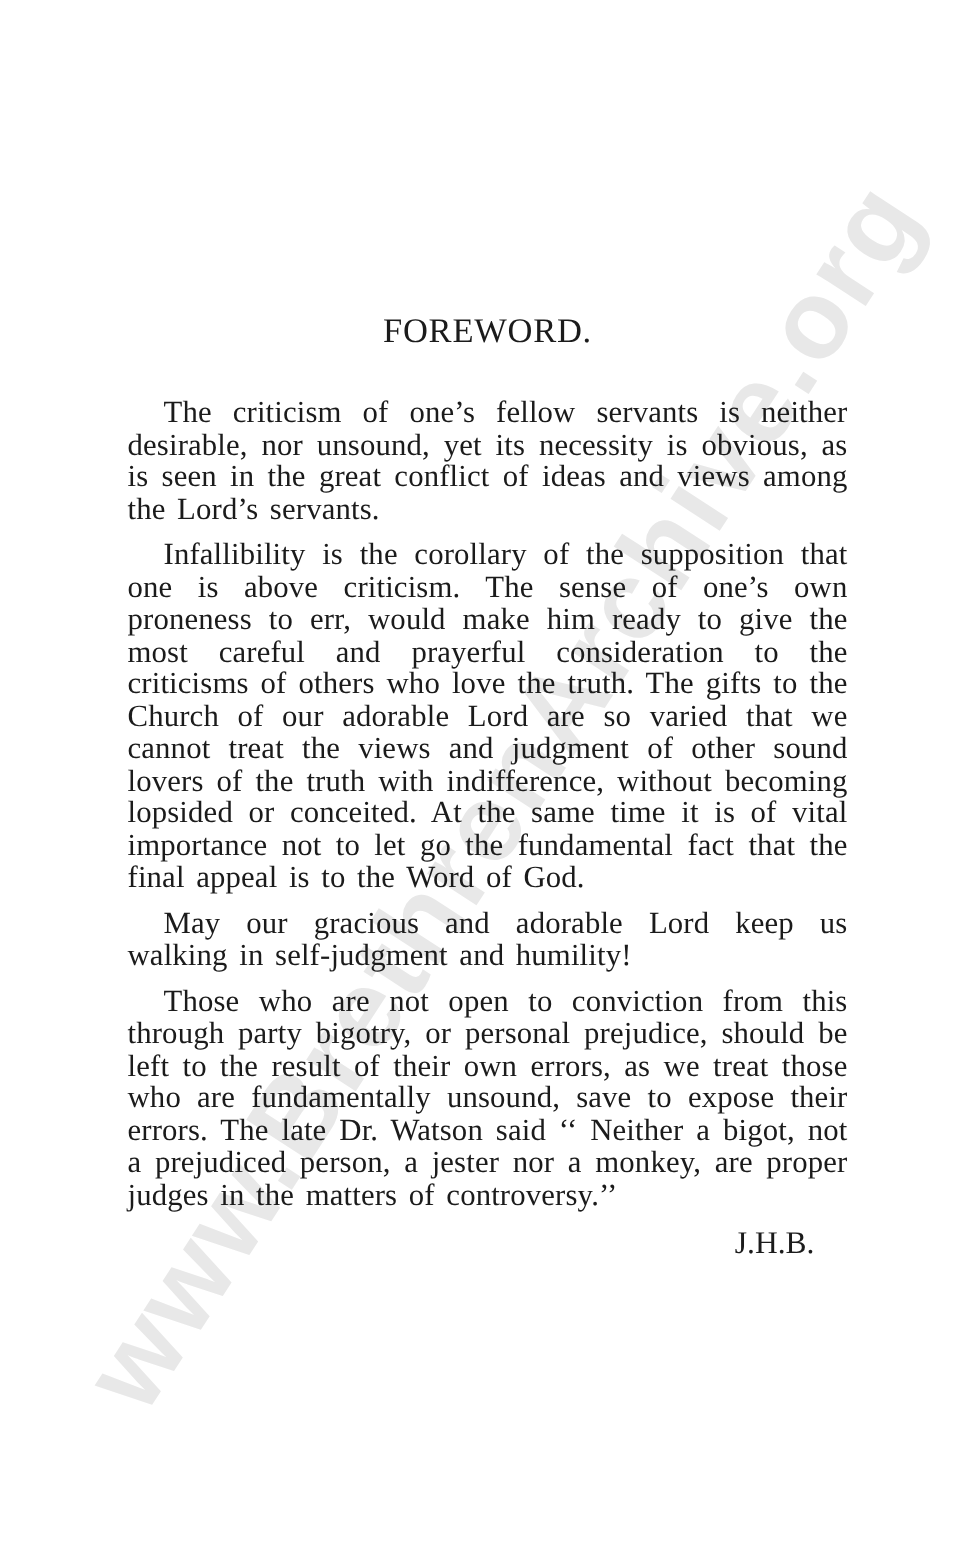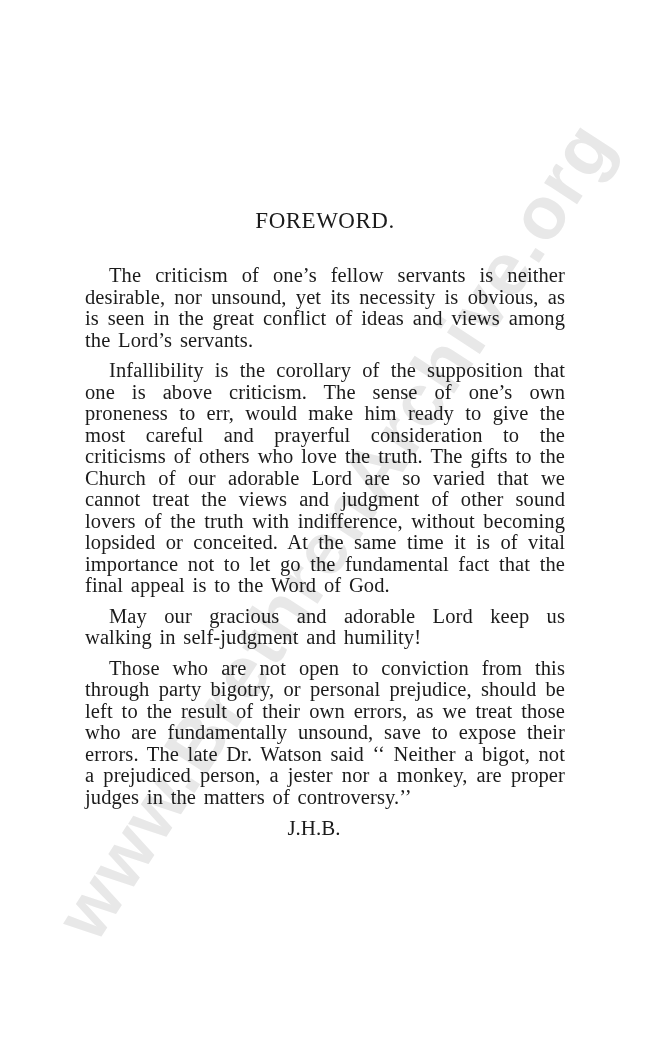--- a/index.html
+++ b/index.html
@@ -56,21 +56,21 @@
     text-align: justify;
     text-indent: 24px;
     word-spacing: 2.5px;
     letter-spacing: 0.1px;
   }
   .signature {
     margin-top: 5px;
     padding-right: 22px;
     font-size: 21px;
     line-height: 22px;
-    text-align: center;
+    text-align: right;
   }
 </style>
 </head>
 <body>
 
 <div class="page">
 
   <div class="watermark">www.BrethrenArchive.org</div>
 
   <div class="content">

